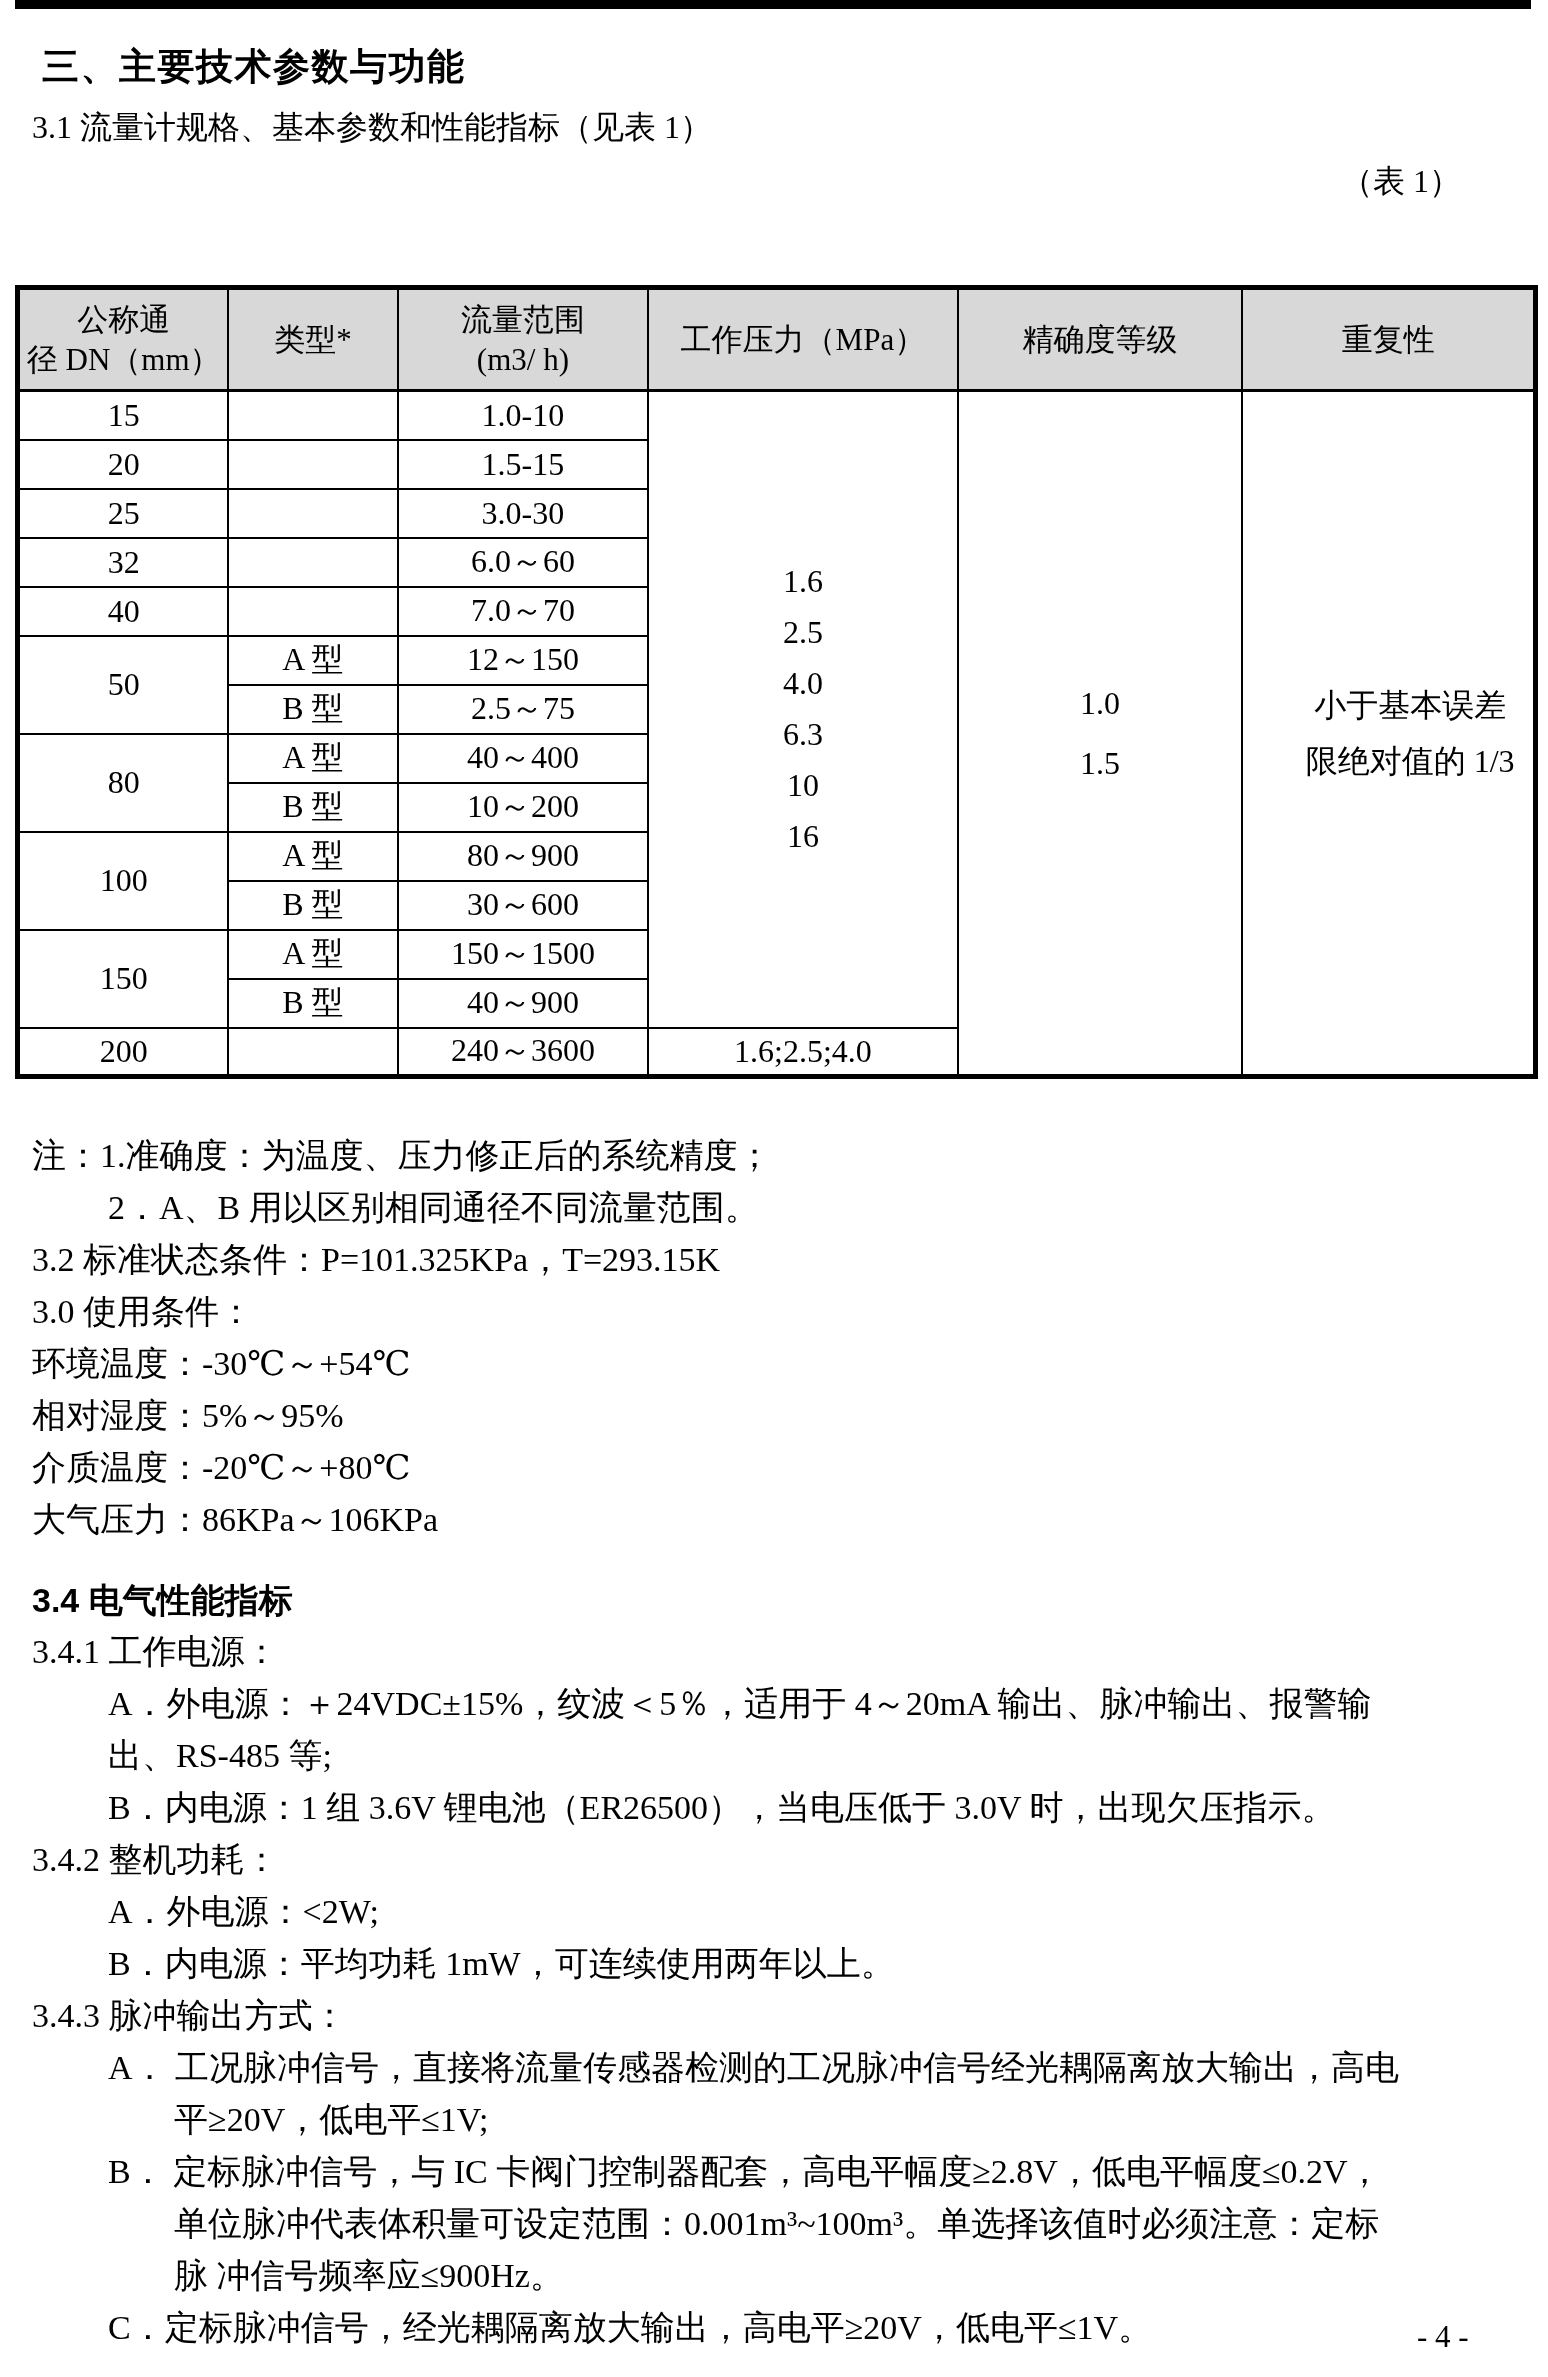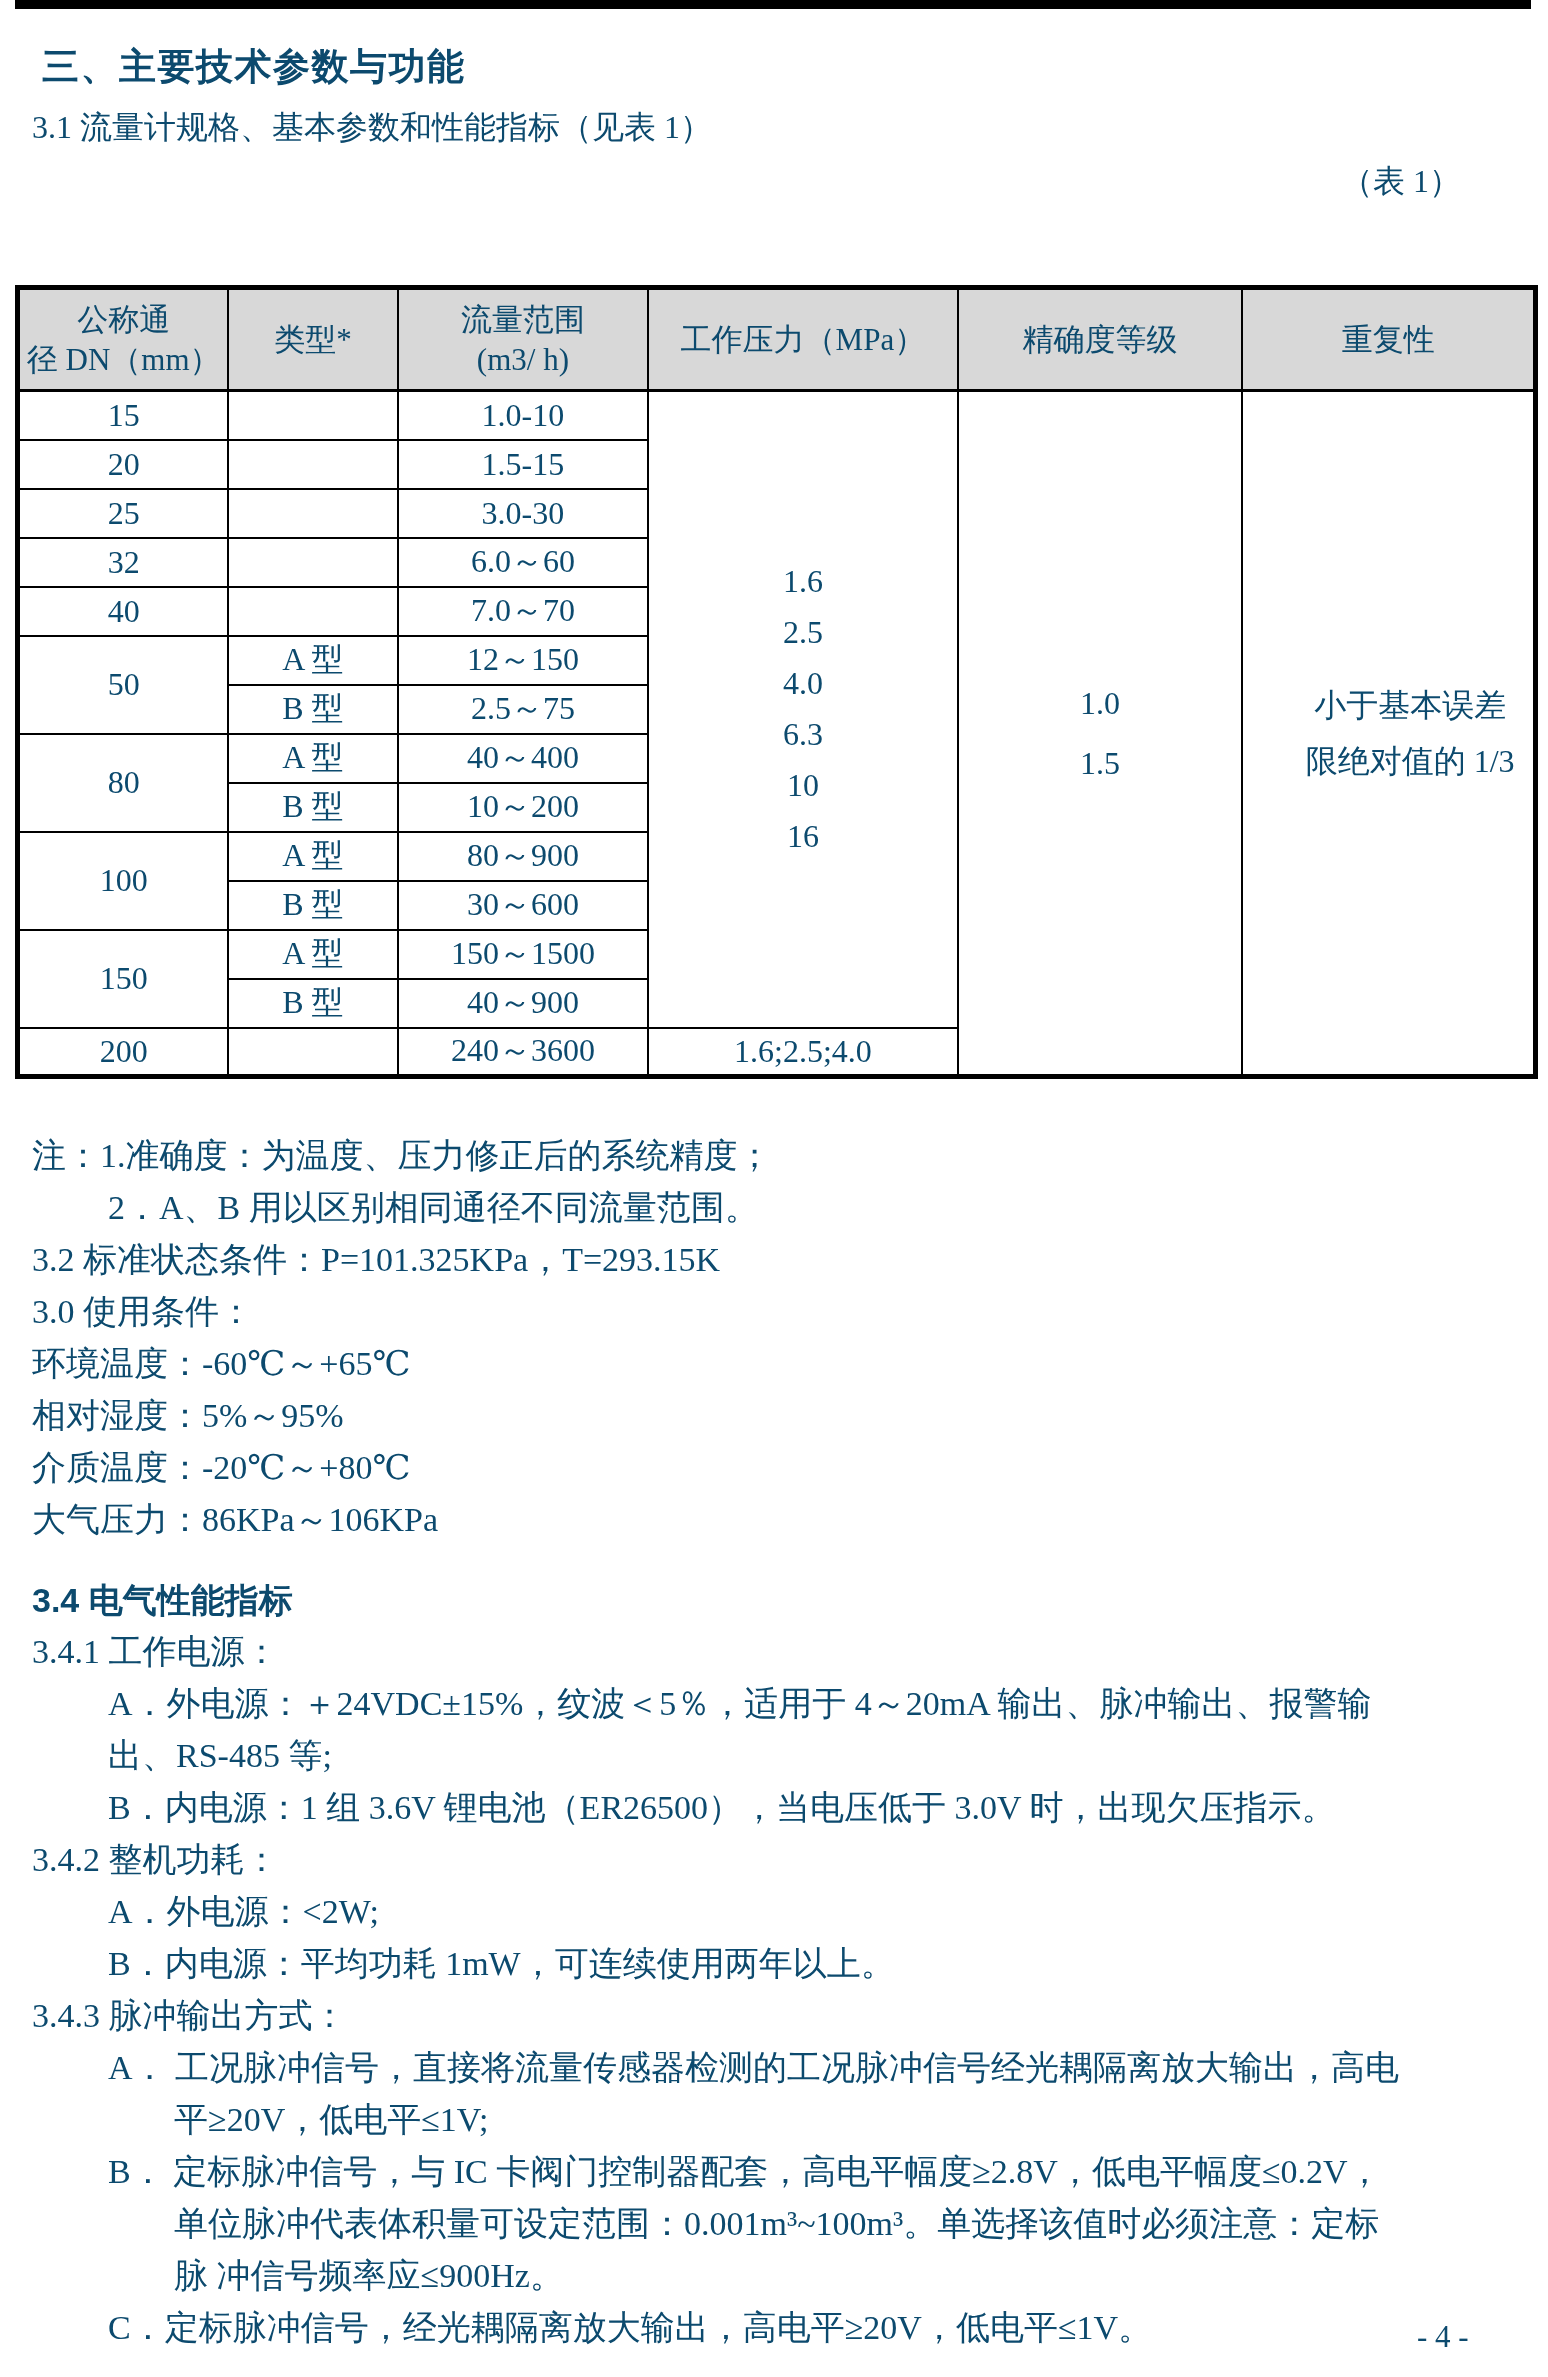--- a/index.html
+++ b/index.html
@@ -1,19 +1,19 @@
 <!DOCTYPE html>
 <html style="font-size:12.3px"><head>
 <meta charset="utf-8">
 <style>
   * { margin:0; padding:0; box-sizing:border-box; }
   html,body { background:#ffffff; }
   .page {
     position:relative; width:1549px; height:2377px; background:#ffffff;
-    color:#0c4a6e; font-family:"Liberation Serif","DejaVu Serif",serif;
+    color:#000000; font-family:"Liberation Serif","DejaVu Serif",serif;
     overflow:hidden;
   }
   .top-rule { position:absolute; left:15.4px; top:0; width:1516px; height:9.3px; background:#000; }
 
   .h-section {
     position:absolute; left:42px; top:42px; font-size:37px; font-weight:bold;
     font-family:"Liberation Sans","DejaVu Sans",sans-serif; letter-spacing:1.5px;
   }
   .h-sub31 { position:absolute; left:32px; top:106px; font-size:32px; }
   .tbl-label { position:absolute; left:1341px; top:160px; font-size:32px; }
@@ -168,21 +168,21 @@
         <td>1.6;2.5;4.0</td>
       </tr>
     </tbody>
   </table>
 
   <div class="body-text">
     <div class="bl ind0">注：1.准确度：为温度、压力修正后的系统精度；</div>
     <div class="bl ind1">2．A、B 用以区别相同通径不同流量范围。</div>
     <div class="bl ind0">3.2 标准状态条件：P=101.325KPa，T=293.15K</div>
     <div class="bl ind0">3.0 使用条件：</div>
-    <div class="bl ind0">环境温度：-60℃～+65℃</div>
+    <div class="bl ind0">环境温度：-30℃～+54℃</div>
     <div class="bl ind0">相对湿度：5%～95%</div>
     <div class="bl ind0">介质温度：-20℃～+80℃</div>
     <div class="bl ind0">大气压力：86KPa～106KPa</div>
     <div class="bl ind0 bold-head">3.4 电气性能指标</div>
     <div class="bl ind0">3.4.1 工作电源：</div>
     <div class="bl ind1">A．外电源：＋24VDC±15%，纹波＜5％，适用于 4～20mA 输出、脉冲输出、报警输</div>
     <div class="bl ind1">出、RS-485 等;</div>
     <div class="bl ind1">B．内电源：1 组 3.6V 锂电池（ER26500），当电压低于 3.0V 时，出现欠压指示。</div>
     <div class="bl ind0">3.4.2 整机功耗：</div>
     <div class="bl ind1">A．外电源：&lt;2W;</div>

